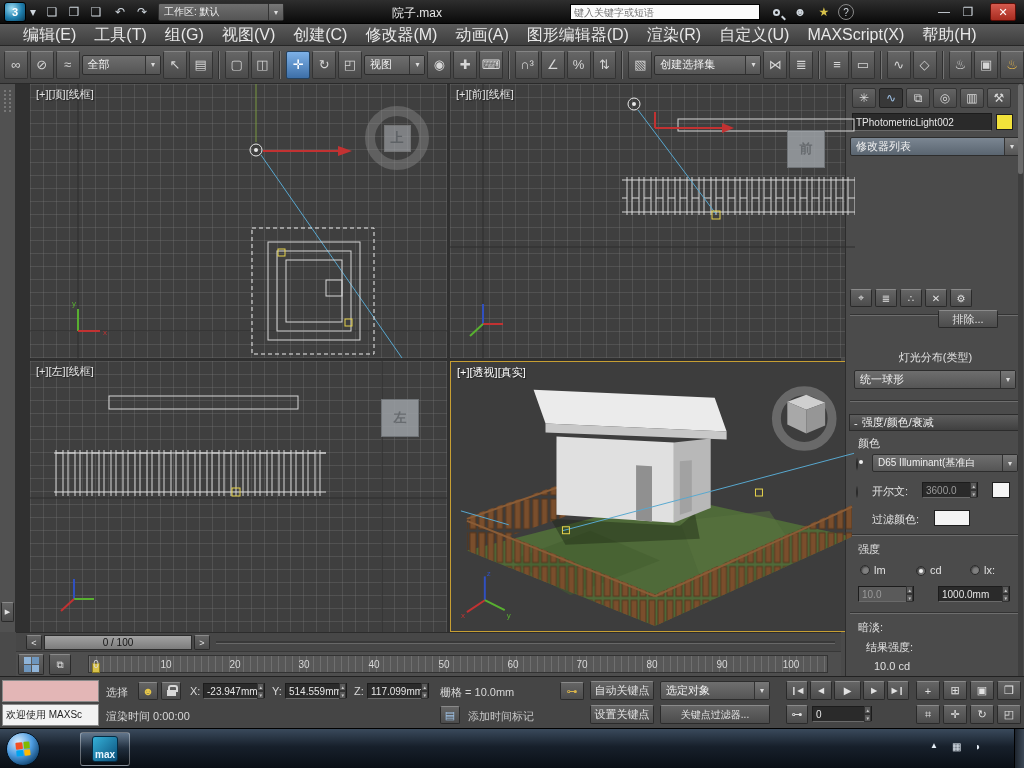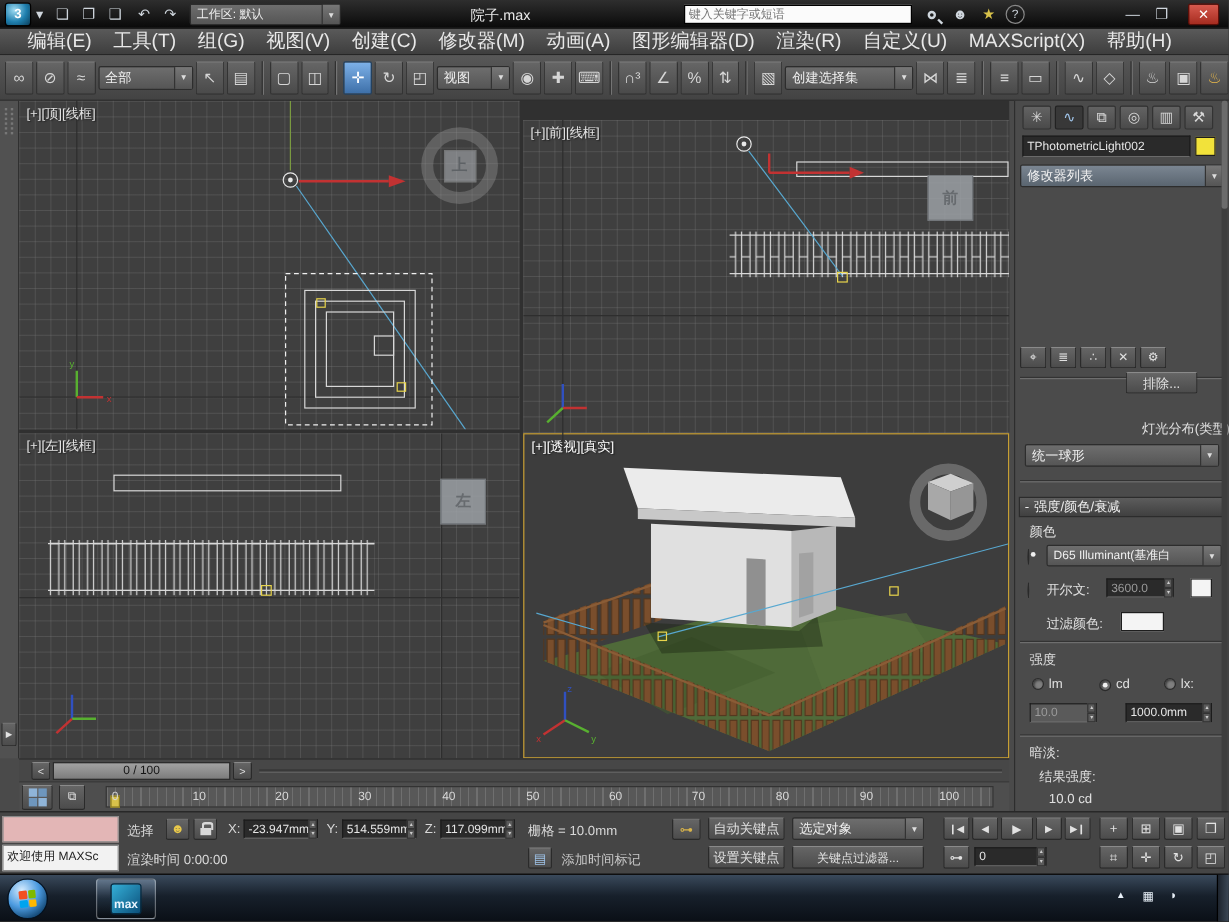--- a/index.html
+++ b/index.html
@@ -44,21 +44,21 @@
   .dd-t { flex:1; padding:0 5px; font-size:11px; color:#f0f0f0; white-space:nowrap; overflow:hidden; }
   .dd-a { width:15px; align-self:stretch; display:flex; align-items:center; justify-content:center;
     background:linear-gradient(#777,#555); border-left:1px solid #333; color:#ddd; font-size:8px; }
 
   
   #leftstrip { position:absolute; left:0; top:84px; width:16px; height:548px; background:#515151; border-right:1px solid #303030; }
   #viewports { position:absolute; left:16px; top:84px; width:825px; height:548px; background:#303030; }
   .vp { position:absolute; overflow:hidden; background-color:#3f3f3f;
     background-image:linear-gradient(rgba(130,130,130,.28) 1px,transparent 1px),
                      linear-gradient(90deg,rgba(130,130,130,.28) 1px,transparent 1px);
-    background-size:13px 13px; }
+    background-size:13px 13px;margin-left:14px; }
   .vp-label { position:absolute; top:3px; left:6px; font-size:11px; color:#e4e4e4; z-index:3; text-shadow:1px 1px 1px #222; }
   .vp-svg { position:absolute; inset:0; width:100%; height:100%; z-index:1; }
   .vcube-ring { position:absolute; width:64px; height:64px; border-radius:50%;
     border:10px solid rgba(150,150,150,.38); z-index:2; display:flex; align-items:center; justify-content:center; }
   .vcube-face { width:27px; height:27px; background:rgba(168,172,176,.6); border:1px solid rgba(110,110,110,.6);
     color:#5e6266; font-size:13px; font-weight:bold; display:flex; align-items:center; justify-content:center; }
   .vcube-box { position:absolute; width:38px; height:38px; background:rgba(155,160,164,.85); border:1px solid #707478;
     color:#676b6f; font-size:13px; font-weight:bold; display:flex; align-items:center; justify-content:center; z-index:2; }
   #vp-persp { border:1px solid #c79f33; background-image:none; background-color:#3d3d3d; }
 
@@ -246,21 +246,21 @@
           <line x1="48" y1="247" x2="70" y2="247" stroke="#c23232" stroke-width="2"></line>
           <text x="73" y="251" fill="#c23232" font-size="8">x</text>
           <text x="42" y="222" fill="#58b030" font-size="8">y</text>
         </g>
       </svg>
       <div class="vcube-ring" style="right:18px;top:22px">
         <div class="vcube-face">上</div>
       </div>
     </div>
 
-    <div class="vp" id="vp-front" style="left:420px;top:16px;width:405px;height:274px">
+    <div class="vp" id="vp-front" style="left:420px;top:0;width:405px;height:274px">
       <span class="vp-label">[+][前][线框]</span>
       <svg class="vp-svg" viewBox="0 0 405 274" preserveAspectRatio="none">
         <defs>
           <pattern id="pW1" width="12" height="38" pattern="" tjenesteunits="userSpaceOnUse" patternUnits="userSpaceOnUse">
             <rect x="2" y="0" width="7" height="38" fill="none" stroke="#d8d8d8"></rect>
           </pattern>
         </defs>
         <line x1="0" y1="163" x2="405" y2="163" stroke="#2e2e2e"></line>
         <line x1="33" y1="0" x2="33" y2="274" stroke="#2e2e2e"></line>
         <rect x="228" y="35" width="176" height="12" fill="none" stroke="#d8d8d8"></rect>
@@ -406,21 +406,21 @@
       <span class="btn sbtn">≣</span>
       <span class="btn sbtn">∴</span>
       <span class="btn sbtn">✕</span>
       <span class="btn sbtn">⚙</span>
     </div>
 
     <div class="groove abs" style="left:4px;top:230px;width:170px"></div>
 
     <div class="btn abs" style="left:92px;top:226px;width:60px;height:18px">排除...</div>
 
-    <div class="plabel abs" style="left:0;top:266px;width:179px;text-align:right">灯光分布(类型)</div>
+    <div class="plabel abs" style="left:0;top:266px;width:179px;text-align:center">灯光分布(类型)</div>
     <div class="dd abs" style="left:8px;top:286px;width:162px;height:19px">
       <span class="dd-t">统一球形</span>
       <span class="dd-a">▾</span>
     </div>
 
     <div class="groove abs" style="left:4px;top:316px;width:170px"></div>
 
     <div class="rollout abs" style="left:3px;top:330px;width:172px;height:17px">
       <span>-</span>
       <span>强度/颜色/衰减</span>

